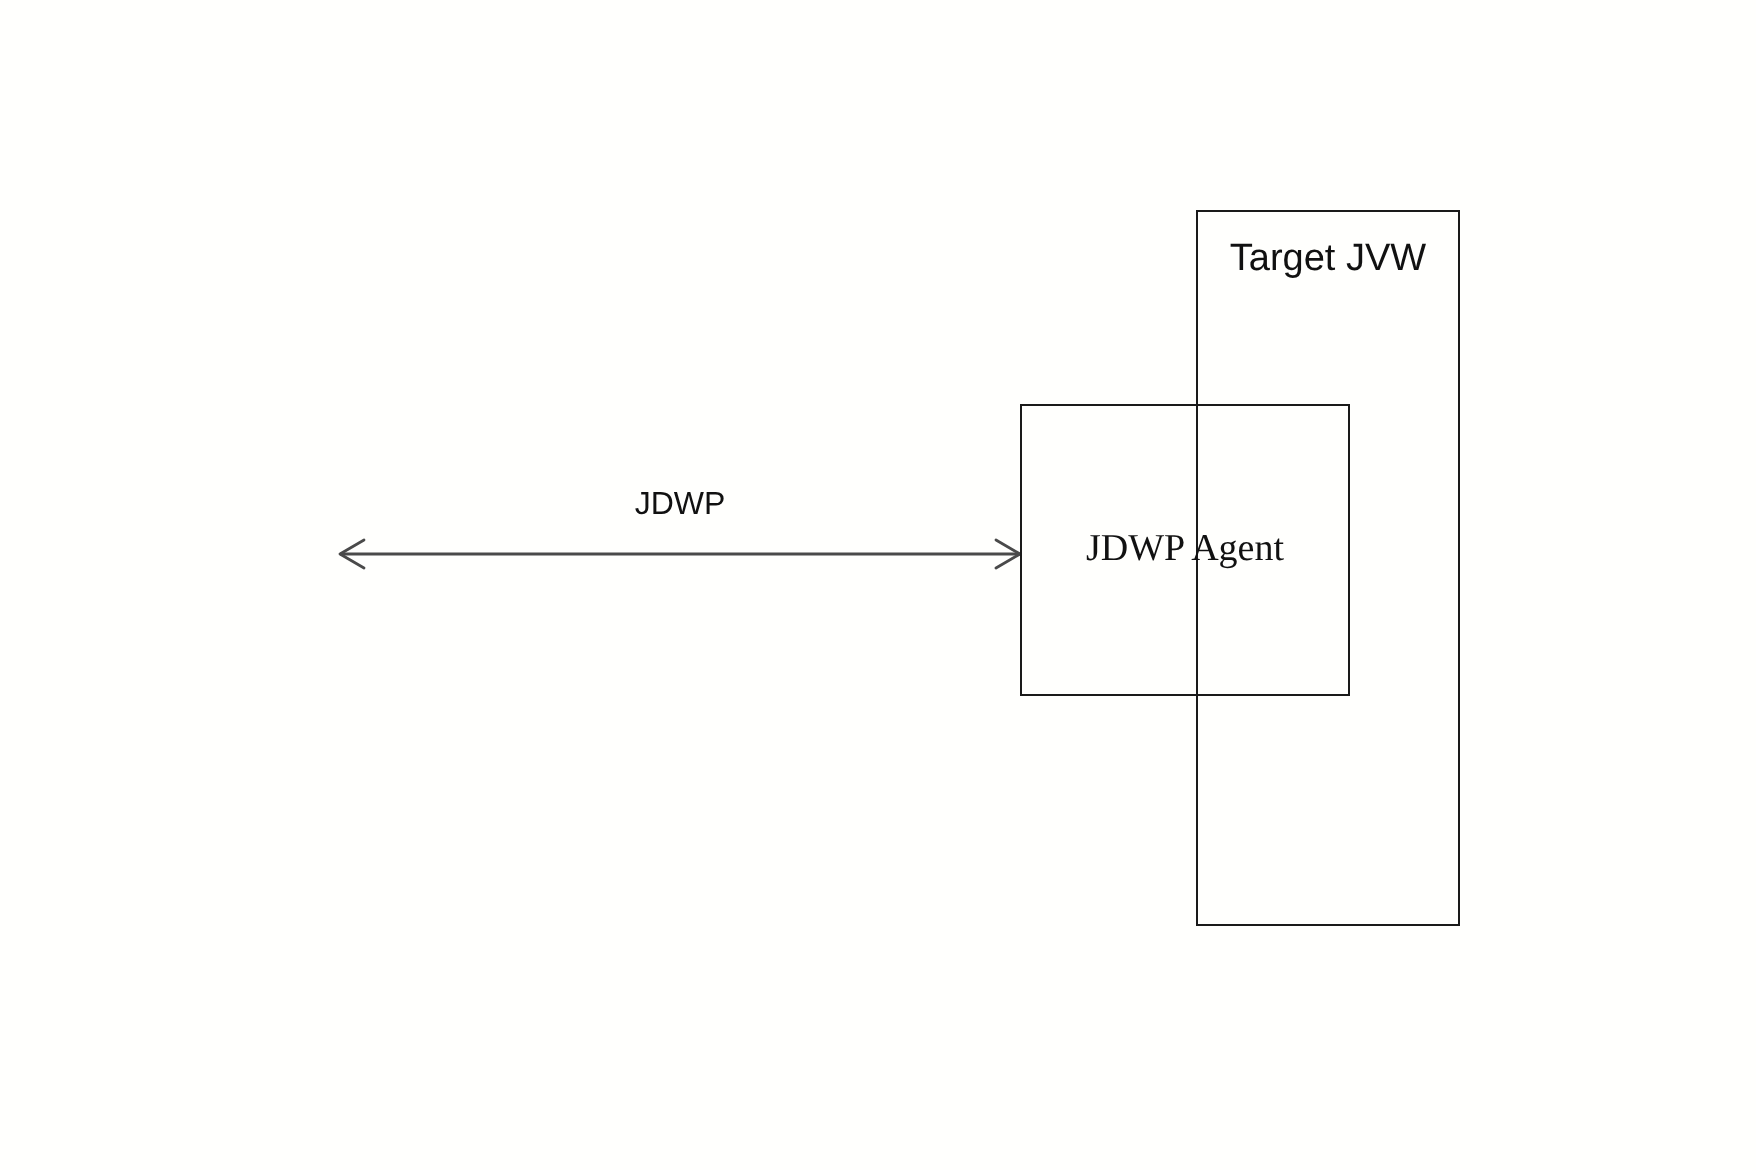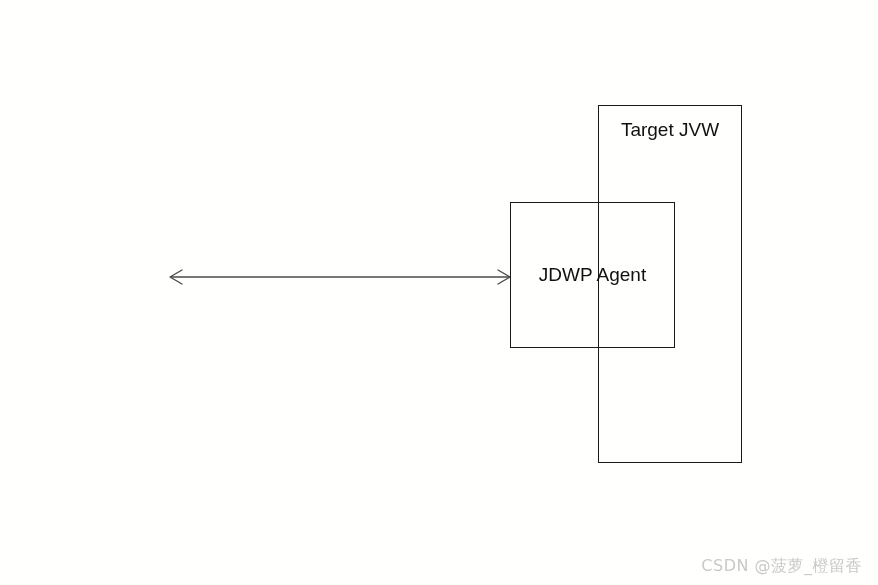--- a/index.html
+++ b/index.html
@@ -21,40 +21,41 @@
   .node {
     position: absolute;
     box-sizing: border-box;
     border: 1.6px solid #1a1a1a;
     background: transparent;
   }
   
   #node-target-jvm {
     left: 598px;
     top: 105px;
-    width: 144px;
+    width: 132px;
     height: 358px;
   }
   #node-target-jvm .node-label {
     position: absolute;
     left: 0;
     right: 0;
     top: 12px;
     text-align: center;
     font-size: 19px;
     color: #111111;
     line-height: 24px;
     white-space: nowrap;
   }
   
   #node-jdwp-agent {
     left: 510px;
     top: 202px;
     width: 165px;
     height: 146px;
+    font-family: Liberation Serif, serif;
   }
   #node-jdwp-agent .node-label {
     position: absolute;
     left: 0;
     right: 0;
     top: 50%;
     transform: translateY(-50%);
     text-align: center;
     font-size: 19px;
     color: #111111;
@@ -119,21 +120,21 @@
 
   <div class="node" id="node-target-jvm">
     <div class="node-label">Target JVW</div>
   </div>
 
   <svg id="edge-jdwp" viewBox="0 0 360 40">
     <line x1="10" y1="19" x2="350" y2="19" stroke="#4a4a4a" stroke-width="1.4"></line>
     <polyline points="22,12 10,19 22,26" fill="none" stroke="#4a4a4a" stroke-width="1.4" stroke-linecap="round" stroke-linejoin="round"></polyline>
     <polyline points="338,12 350,19 338,26" fill="none" stroke="#4a4a4a" stroke-width="1.4" stroke-linecap="round" stroke-linejoin="round"></polyline>
   </svg>
+  <div id="edge-jdwp-label">JDWP</div>
 
   <div class="node" id="node-jdwp-agent">
     <div class="node-label">JDWP Agent</div>
   </div>
 
 
-  <div id="watermark">CSDN @菠萝_橙留香</div>
 
 </div>
 
 </body></html>

